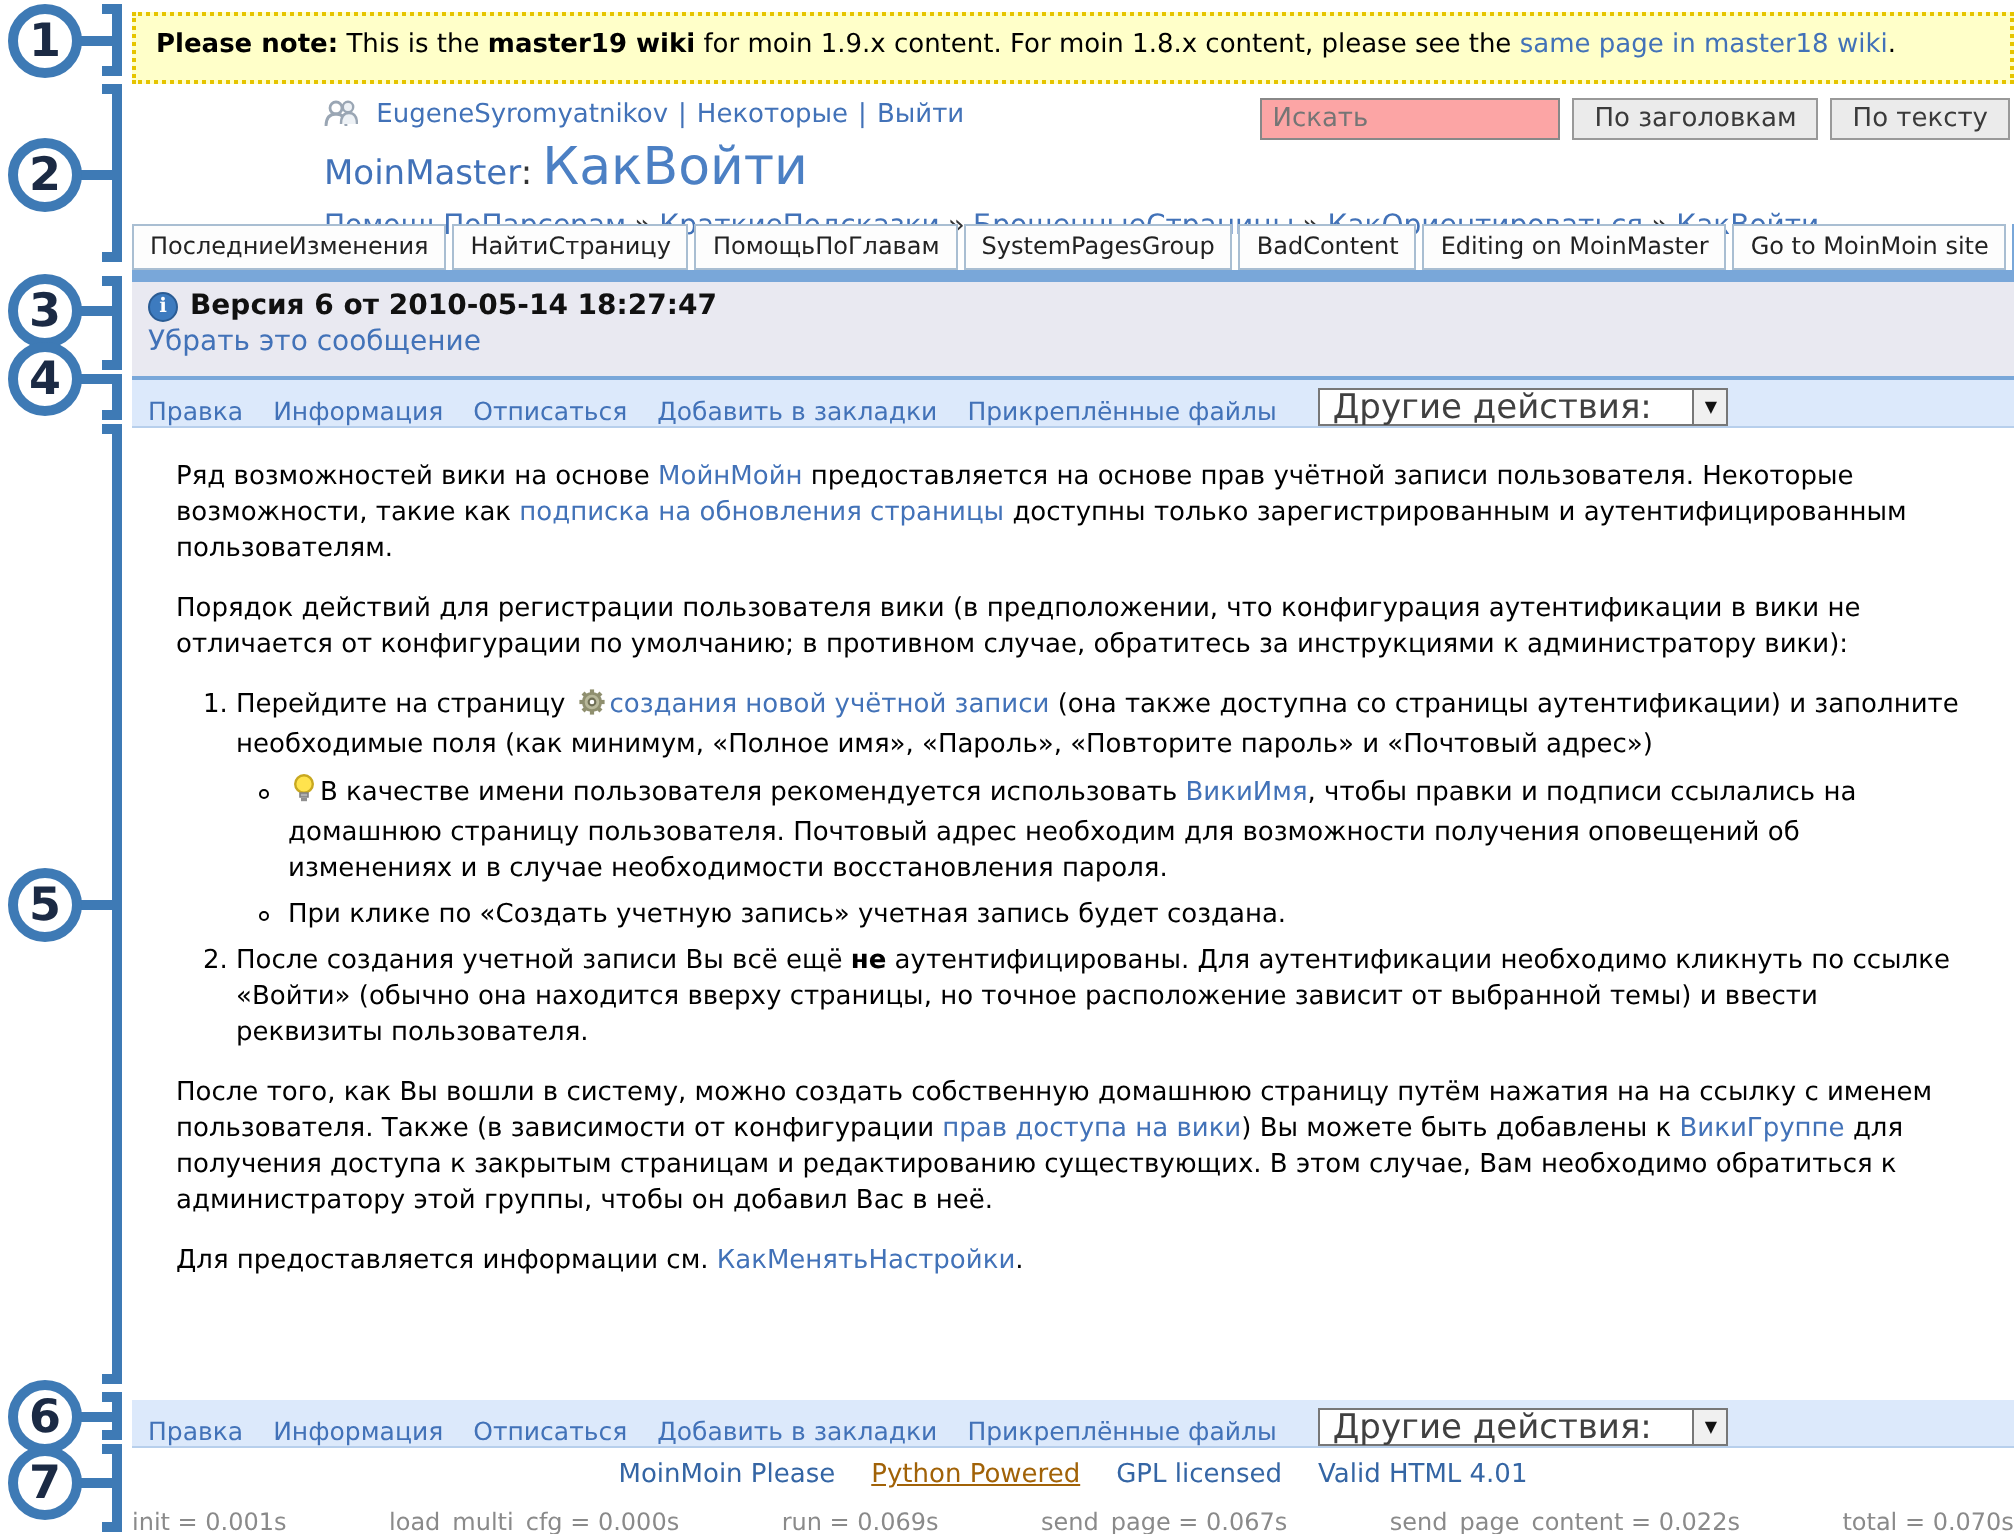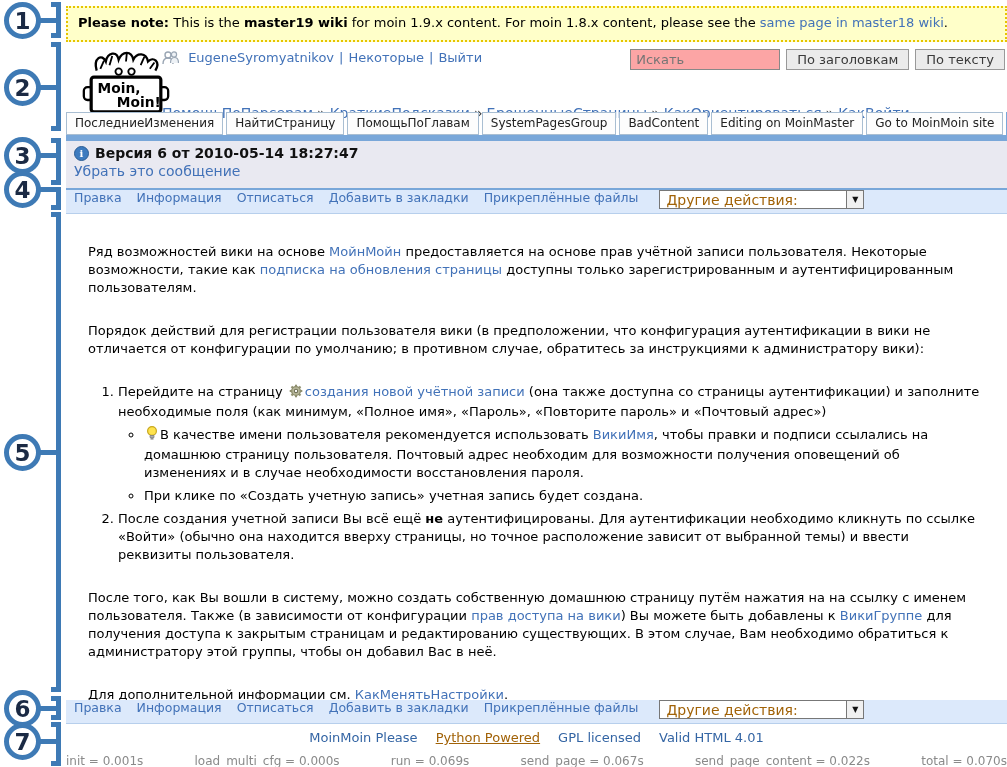--- a/index.html
+++ b/index.html
@@ -74,38 +74,38 @@
     display:inline-flex; width:15px; height:15px; border-radius:50%;
     background:#3d7bbf; border:1px solid #2a5c94; color:#fff;
     font-size:10px; font-weight:bold; align-items:center; justify-content:center;
     font-family:"DejaVu Serif","Liberation Serif",serif;
   }
   .msg-line2 { font-size:14px; margin-top:2px; }
 
   
   .editbar {
     height:24px; background:#dce9fb; border-bottom:1px solid #b7cfec;
-    display:flex; align-items:flex-start; padding:0 8px; font-size:12.5px;
+    display:flex; align-items:flex-end; padding:0 8px; font-size:12.5px;
   }
   .editbar a { margin-right:15px; }
   .dropdown {
     margin-left:6px; width:205px; height:19px; background:#fff;
     border:1px solid #777; display:flex; align-items:center; cursor:pointer;
   }
-  .dropdown-label { flex:1; padding:0 6px; font-size:14px; color:#a16207; }
+  .dropdown-label { flex:1; padding:0 6px; font-size:17px; color:#404040; }
   .dropdown-arrow {
     width:17px; height:100%; border-left:1px solid #777; background:#f0f0f0;
     display:flex; align-items:center; justify-content:center; font-size:8px; color:#111;
   }
 
   
   .content { height:486px; overflow:hidden; background:#fff; padding:4px 22px 0; }
   .content h1 { font-size:29px; margin:16px 0 16px; color:#000; font-weight:bold; }
   .content p, .content li { font-size:13px; line-height:18px; }
-  .content p { margin:25px 0; }
+  .content p { margin:12px 0; }
   .content ol { margin:12px 0; padding-left:30px; }
   .content ol > li { margin-bottom:3px; }
   .content ul { list-style:circle; margin:5px 0; padding-left:26px; }
   .content ul > li { margin-bottom:5px; }
   .inline-icon { vertical-align:-2px; margin:0 2px; }
 
   
   .footer { height:47px; text-align:center; padding-top:6px; }
   .badges { font-size:13px; }
   .badge { margin:0 9px; color:#3465a4; }
@@ -139,47 +139,36 @@
 <div class="callout-bracket" style="top:696px;height:24px;"></div>
 <div class="callout-bracket" style="top:722px;height:44px;"></div>
 
 <div class="page-col">
 
   <div class="notice">
     <b>Please note:</b><span> This is the </span><b>master19 wiki</b><span> for moin 1.9.x content. For moin 1.8.x content, please see the </span><a class="lnk">same page in master18 wiki</a><span>.</span>
   </div>
 
   <div class="header">
-    <span class="logo">
-      <svg width="88" height="82" viewBox="0 0 96 88">
-        <path d="M16,24 C12,10 22,5 26,14 C28,4 38,2 40,12 C44,2 54,2 56,12 C60,4 70,4 72,14 C78,8 86,14 80,24" stroke="#000" stroke-width="2.5" fill="none"></path>
-        <path d="M20,22 l4,-9 M30,18 l3,-10 M48,14 l1,-10 M64,18 l4,-9 M74,22 l5,-7" stroke="#000" stroke-width="2" fill="none"></path>
-        <circle cx="40" cy="25" r="3.5" fill="#fff" stroke="#000" stroke-width="2"></circle>
-        <circle cx="54" cy="25" r="3.5" fill="#fff" stroke="#000" stroke-width="2"></circle>
-        <rect x="2" y="42" width="10" height="14" rx="4" fill="#fff" stroke="#000" stroke-width="2.5"></rect>
-        <rect x="84" y="42" width="10" height="14" rx="4" fill="#fff" stroke="#000" stroke-width="2.5"></rect>
-        <rect x="10" y="31" width="76" height="38" rx="3" fill="#fff" stroke="#000" stroke-width="3.5"></rect>
-        <text x="17" y="48" font-size="15" font-weight="bold" font-family="DejaVu Sans">Moin,</text>
-        <text x="38" y="64" font-size="15" font-weight="bold" font-family="DejaVu Sans">Moin!</text>
-        <path d="M16,70 q-8,14 6,13 q12,1 10,-13 z" fill="#fff" stroke="#000" stroke-width="2.5"></path>
-        <path d="M80,70 q8,14 -6,13 q-12,1 -10,-13 z" fill="#fff" stroke="#000" stroke-width="2.5"></path>
-      </svg>
-    </span>
 
     <div class="user-line">
       <span class="user-icon-svg">
         <svg width="17" height="14" viewBox="0 0 17 14">
           <circle cx="6" cy="4" r="3" fill="none" stroke="#9aa6b4" stroke-width="1.4"></circle>
           <path d="M1,13 q0,-6 5,-6 q5,0 5,6" fill="none" stroke="#9aa6b4" stroke-width="1.4"></path>
           <circle cx="12" cy="3.5" r="2.6" fill="#eef2f6" stroke="#9aa6b4" stroke-width="1.2"></circle>
           <path d="M8.5,12 q0,-5.5 4,-5.5 q4,0 4,5.5" fill="#eef2f6" stroke="#9aa6b4" stroke-width="1.2"></path>
         </svg>
       </span><a class="lnk">EugeneSyromyatnikov</a><span class="sep">|</span><a class="lnk">Некоторые</a><span class="sep">|</span><a class="lnk">Выйти</a>
     </div>
 
+    <div class="title-line">
+      <a class="wiki-name">MoinMaster</a><span class="title-colon">:</span>
+      <a class="page-title">КакВойти</a>
+    </div>
 
     <div class="breadcrumbs">
       <a class="lnk">ПомощьПоПарсерам</a><span class="bc-sep">»</span><a class="lnk">КраткиеПодсказки</a><span class="bc-sep">»</span><a class="lnk">БрошенныеСтраницы</a><span class="bc-sep">»</span><a class="lnk">КакОриентироваться</a><span class="bc-sep">»</span><a class="lnk">КакВойти</a>
     </div>
 
     <div class="search">
       <input type="text" placeholder="Искать" style="">
       <button>По заголовкам</button>
       <button>По тексту</button>
     </div>
@@ -240,21 +229,21 @@
                 </svg></span><span>В качестве имени пользователя рекомендуется использовать </span><a class="lnk">ВикиИмя</a><span>, чтобы правки и подписи ссылались на домашнюю страницу пользователя. Почтовый адрес необходим для возможности получения оповещений об изменениях и в случае необходимости восстановления пароля.</span>
           </li>
           <li>При клике по «Создать учетную запись» учетная запись будет создана.</li>
         </ul>
       </li>
       <li><span>После создания учетной записи Вы всё ещё </span><b>не</b><span> аутентифицированы. Для аутентификации необходимо кликнуть по ссылке «Войти» (обычно она находится вверху страницы, но точное расположение зависит от выбранной темы) и ввести реквизиты пользователя.</span></li>
     </ol>
 
     <p><span>После того, как Вы вошли в систему, можно создать собственную домашнюю страницу путём нажатия на на ссылку с именем пользователя. Также (в зависимости от конфигурации </span><a class="lnk">прав доступа на вики</a><span>) Вы можете быть добавлены к </span><a class="lnk">ВикиГруппе</a><span> для получения доступа к закрытым страницам и редактированию существующих. В этом случае, Вам необходимо обратиться к администратору этой группы, чтобы он добавил Вас в неё.</span></p>
 
-    <p><span>Для дополнительной информации см. </span><a class="lnk">КакМенятьНастройки</a><span>.</span></p>
+    <p><span>Для предоставляется информации см. </span><a class="lnk">КакМенятьНастройки</a><span>.</span></p>
   </div>
 
   <div class="editbar">
     <a class="lnk">Правка</a>
     <a class="lnk">Информация</a>
     <a class="lnk">Отписаться</a>
     <a class="lnk">Добавить в закладки</a>
     <a class="lnk">Прикреплённые файлы</a>
     <span class="dropdown">
       <span class="dropdown-label">Другие действия:</span>

